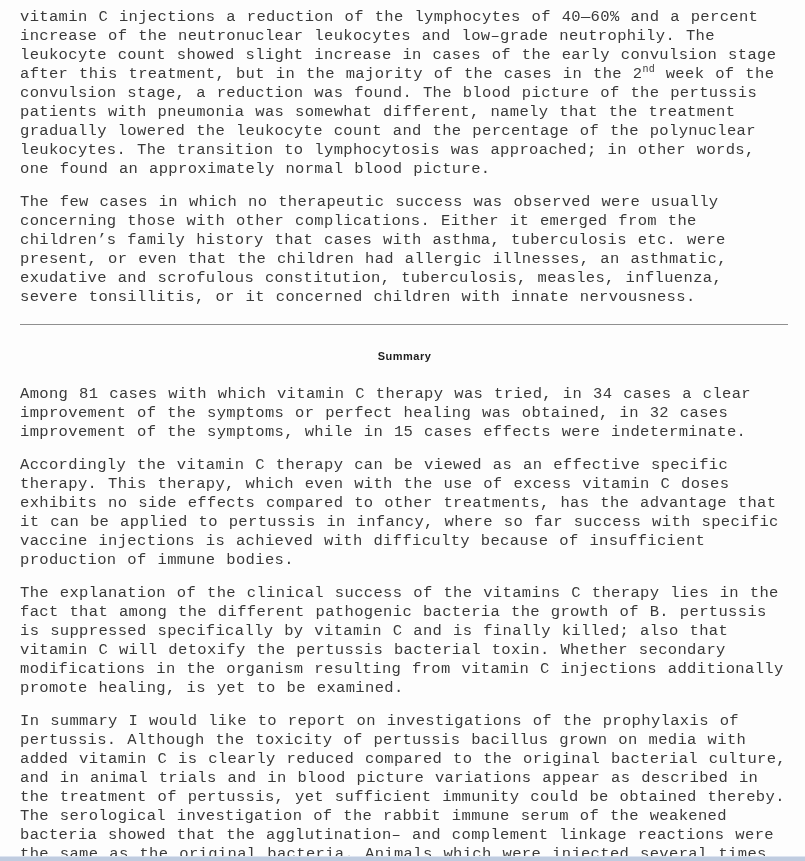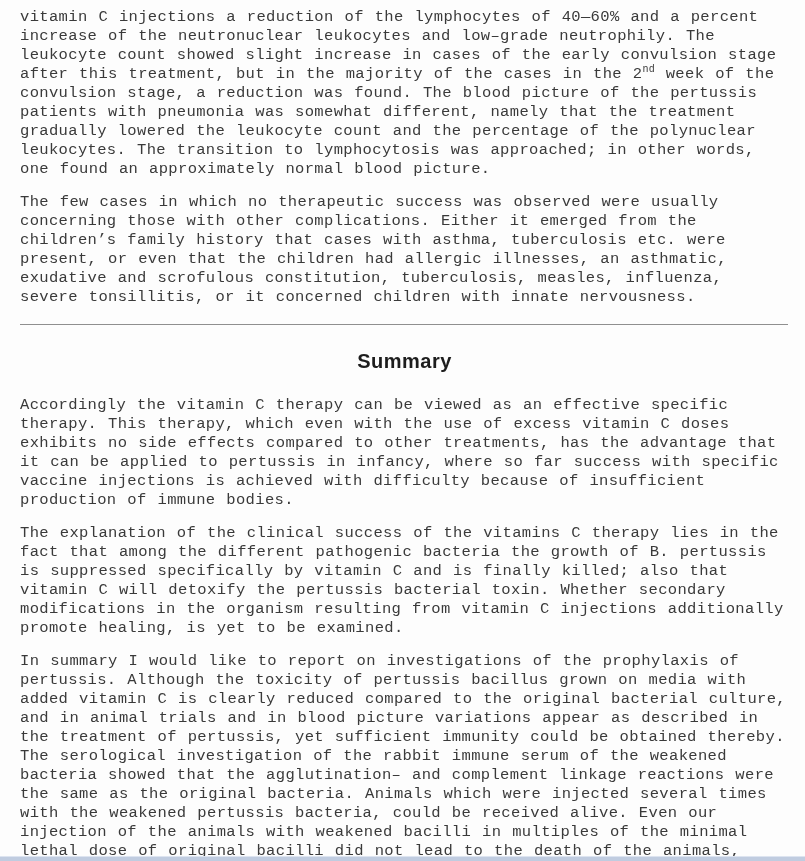--- a/index.html
+++ b/index.html
@@ -36,21 +36,21 @@
     letter-spacing: 0.2px;
   }
   .section-divider {
     border: none;
     border-top: 1px solid #8f8f8f;
     margin: 17px 0 0 0;
     height: 0;
     width: 768px;
   }
   .summary-heading {
-    font-size: 20px;
+    font-size: 11px;
     font-weight: bold;
     letter-spacing: 0.5px;
     color: #1d1d1d;
     text-align: center;
     margin: 25px 0 23px 0;
   }
   .edge-strip {
     position: absolute;
     left: 0;
     bottom: 0;
@@ -68,20 +68,21 @@
   <p class="para">
     <span>vitamin C injections a reduction of the lymphocytes of 40—60% and a percent increase of the neutronuclear leukocytes and low–grade neutrophily. The leukocyte count showed slight increase in cases of the early convulsion stage after this treatment, but in the majority of the cases in the 2</span><sup>nd</sup><span> week of the convulsion stage, a reduction was found. The blood picture of the pertussis patients with pneumonia was somewhat different, namely that the treatment gradually lowered the leukocyte count and the percentage of the polynuclear leukocytes. The transition to lymphocytosis was approached; in other words, one found an approximately normal blood picture.</span>
   </p>
 
   <p class="para">The few cases in which no therapeutic success was observed were usually concerning those with other complications. Either it emerged from the children’s family history that cases with asthma, tuberculosis etc. were present, or even that the children had allergic illnesses, an asthmatic, exudative and scrofulous constitution, tuberculosis, measles, influenza, severe tonsillitis, or it concerned children with innate nervousness.</p>
 
   <hr class="section-divider">
 
   <h2 class="summary-heading">Summary</h2>
 
+  <p class="para">Among 81 cases with which vitamin C therapy was tried, in 34 cases a clear improvement of the symptoms or perfect healing was obtained, in 32 cases improvement of the symptoms, while in 15 cases effects were indeterminate.</p>
 
   <p class="para">Accordingly the vitamin C therapy can be viewed as an effective specific therapy. This therapy, which even with the use of excess vitamin C doses exhibits no side effects compared to other treatments, has the advantage that it can be applied to pertussis in infancy, where so far success with specific vaccine injections is achieved with difficulty because of insufficient production of immune bodies.</p>
 
   <p class="para">The explanation of the clinical success of the vitamins C therapy lies in the fact that among the different pathogenic bacteria the growth of B. pertussis is suppressed specifically by vitamin C and is finally killed; also that vitamin C will detoxify the pertussis bacterial toxin. Whether secondary modifications in the organism resulting from vitamin C injections additionally promote healing, is yet to be examined.</p>
 
   <p class="para">In summary I would like to report on investigations of the prophylaxis of pertussis. Although the toxicity of pertussis bacillus grown on media with added vitamin C is clearly reduced compared to the original bacterial culture, and in animal trials and in blood picture variations appear as described in the treatment of pertussis, yet sufficient immunity could be obtained thereby. The serological investigation of the rabbit immune serum of the weakened bacteria showed that the agglutination– and complement linkage reactions were the same as the original bacteria. Animals which were injected several times with the weakened pertussis bacteria, could be received alive. Even our injection of the animals with weakened bacilli in multiples of the minimal lethal dose of original bacilli did not lead to the death of the animals, which speaks clearly for the antitoxin action of the weakened pertussis bacteria and which can be regarded as a pilot test of the prophylaxis of the animal infection. Investigations of immunity through these altered pertussis bacteria after incorporation of living bacilli are under way.</p>
 
 </div>
 
 <div class="edge-strip" style="background-color: rgb(192, 204, 224);"></div>

